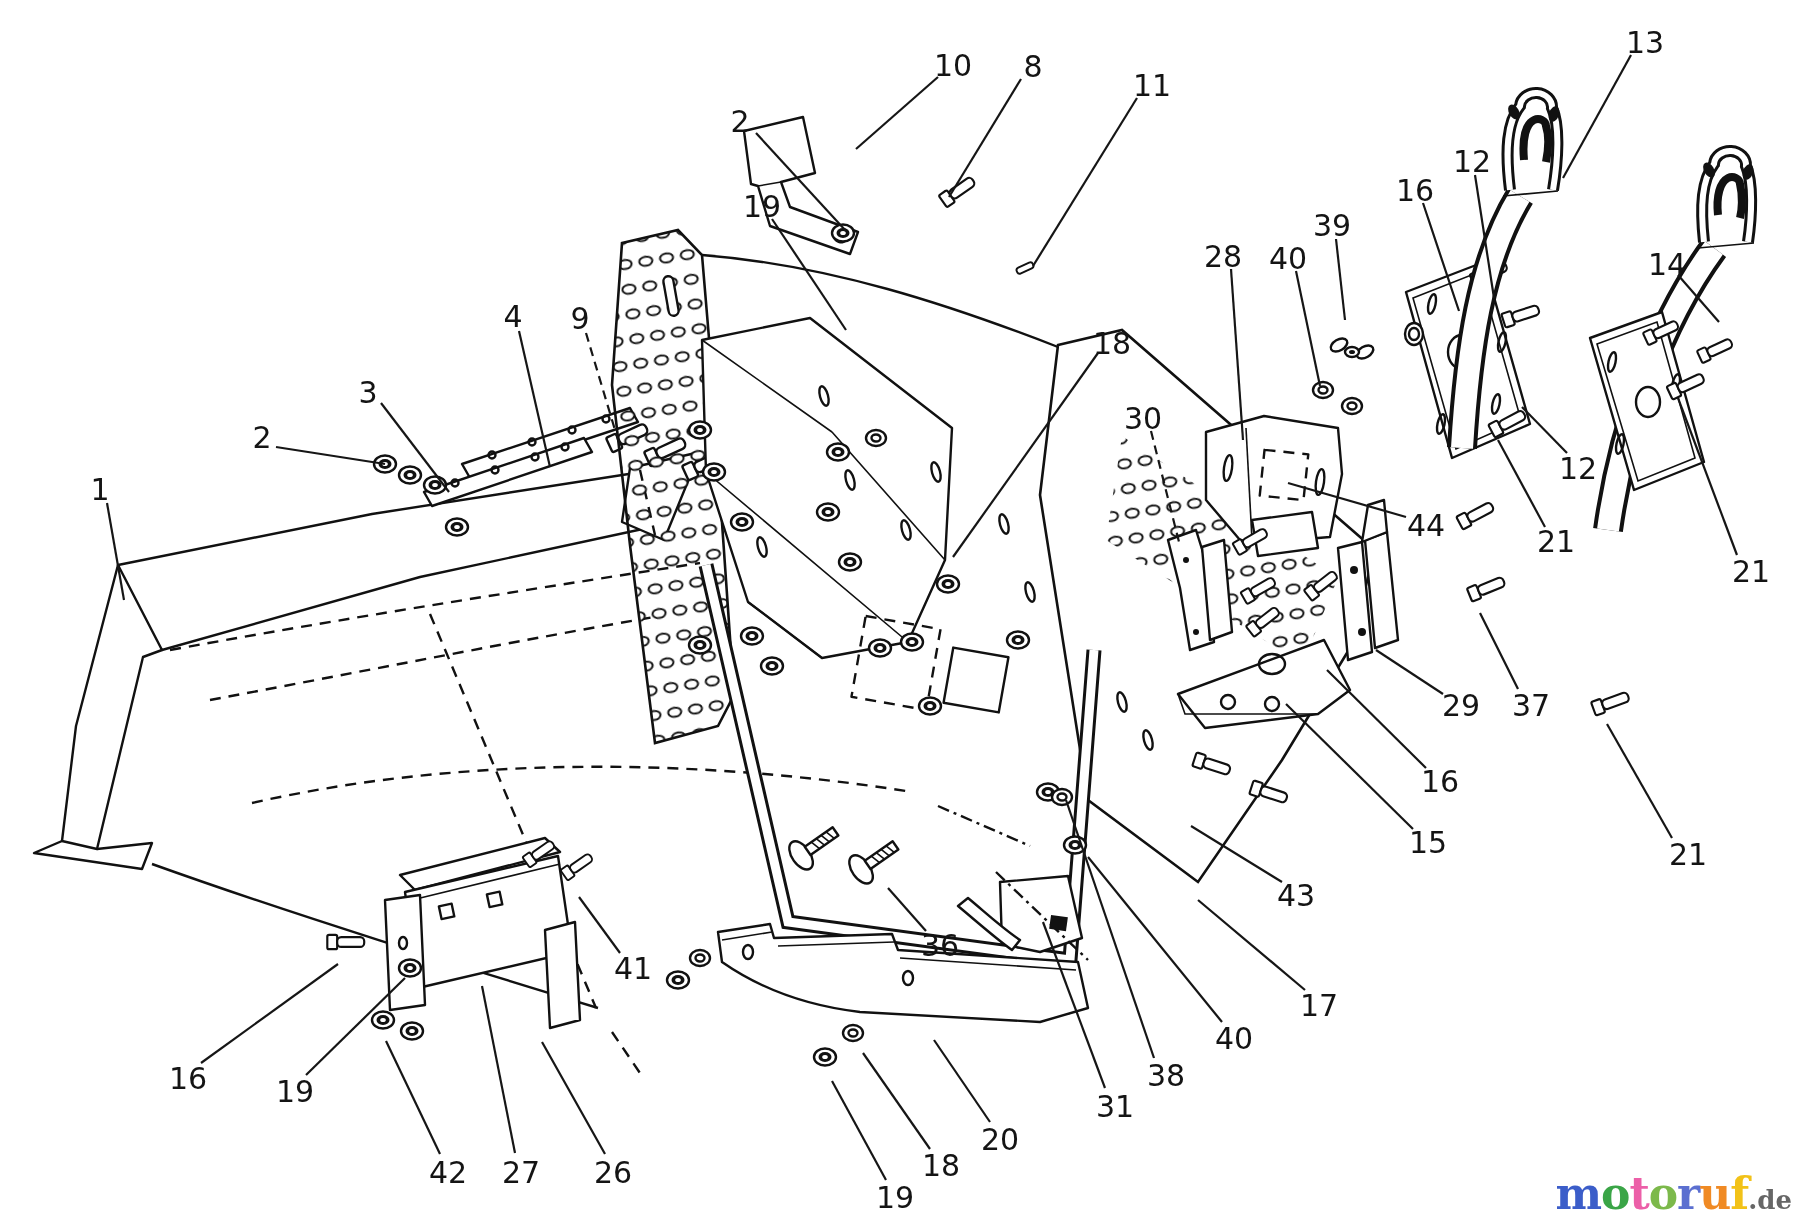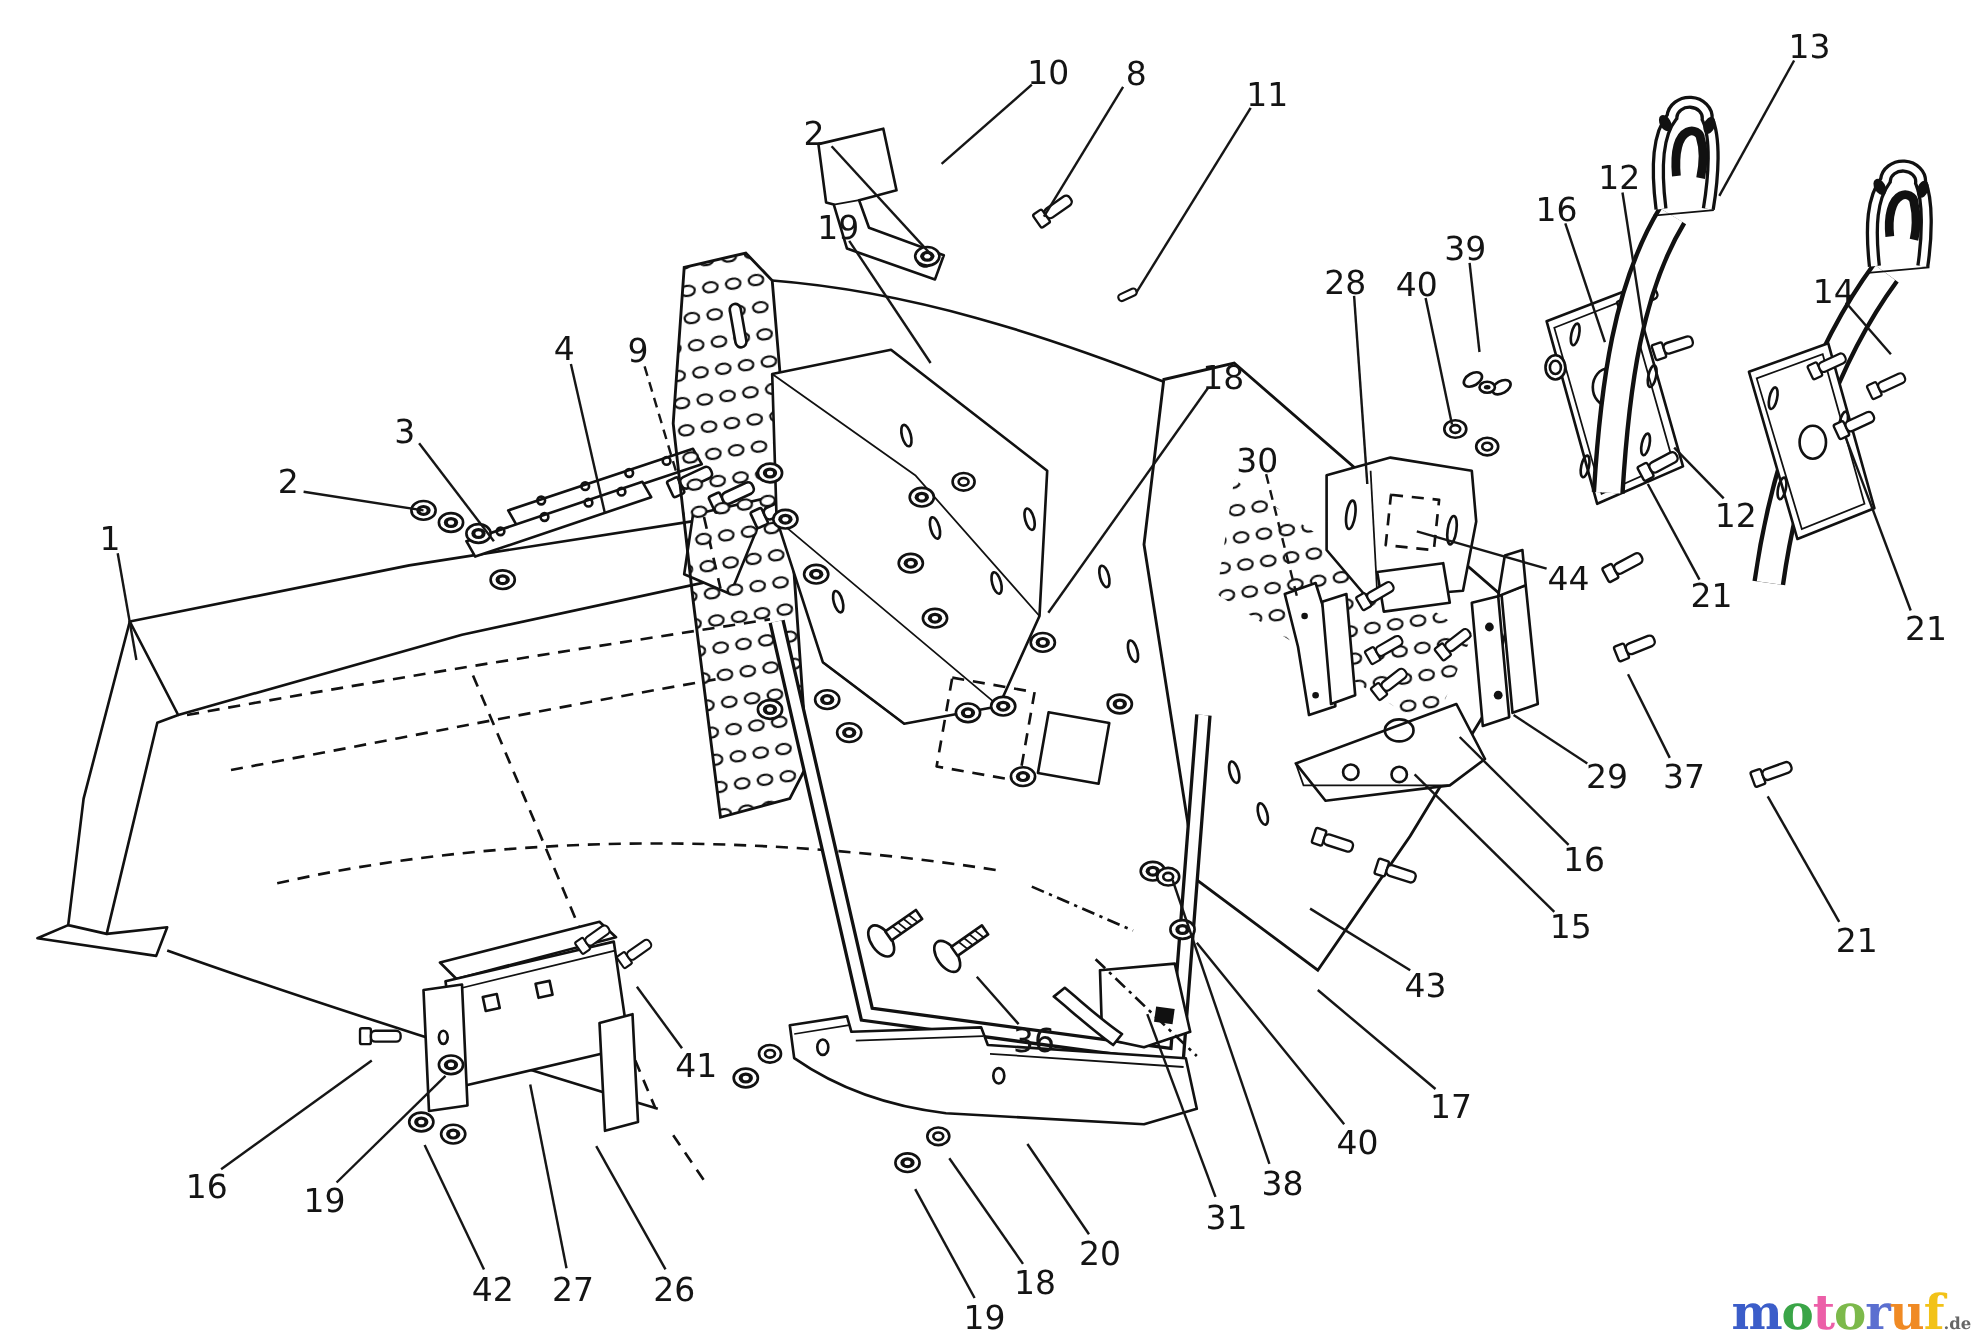--- a/index.html
+++ b/index.html
@@ -9,21 +9,21 @@
   .s  {stroke:#111;stroke-width:2.4;fill:#fff;stroke-linejoin:round;}
   .sn {stroke:#111;stroke-width:2.4;fill:none;stroke-linejoin:round;}
   .thin{stroke:#111;stroke-width:1.6;fill:none;}
   .dash{stroke-dasharray:11 8;}
   .dashdot{stroke-dasharray:12 5 3 5;}
   .leader{stroke:#161616;stroke-width:2.2;}
   .leader-dash{stroke-dasharray:9 6;}
   .callout{font:30px "DejaVu Sans",sans-serif;fill:#141414;text-anchor:middle;}
   #logo{position:absolute;right:8px;bottom:2px;font-family:"DejaVu Serif",serif;
         font-weight:bold;font-size:44px;letter-spacing:-1px;line-height:1;}
-  #logo .suffix{font-size:15px;font-weight:bold;letter-spacing:0;}
+  #logo .suffix{font-size:26px;font-weight:bold;letter-spacing:0;}
 </style>
 </head>
 <body>
 
 <div id="stage">
 <svg id="diagram-svg" width="1800" height="1218" viewBox="0 0 1800 1218">
   <defs>
     <pattern id="perf" width="21" height="25" patternUnits="userSpaceOnUse" patternTransform="rotate(-9)">
       <ellipse cx="9" cy="9" rx="6.6" ry="4.6" fill="#fff" stroke="#111" stroke-width="2"></ellipse>
     </pattern>

